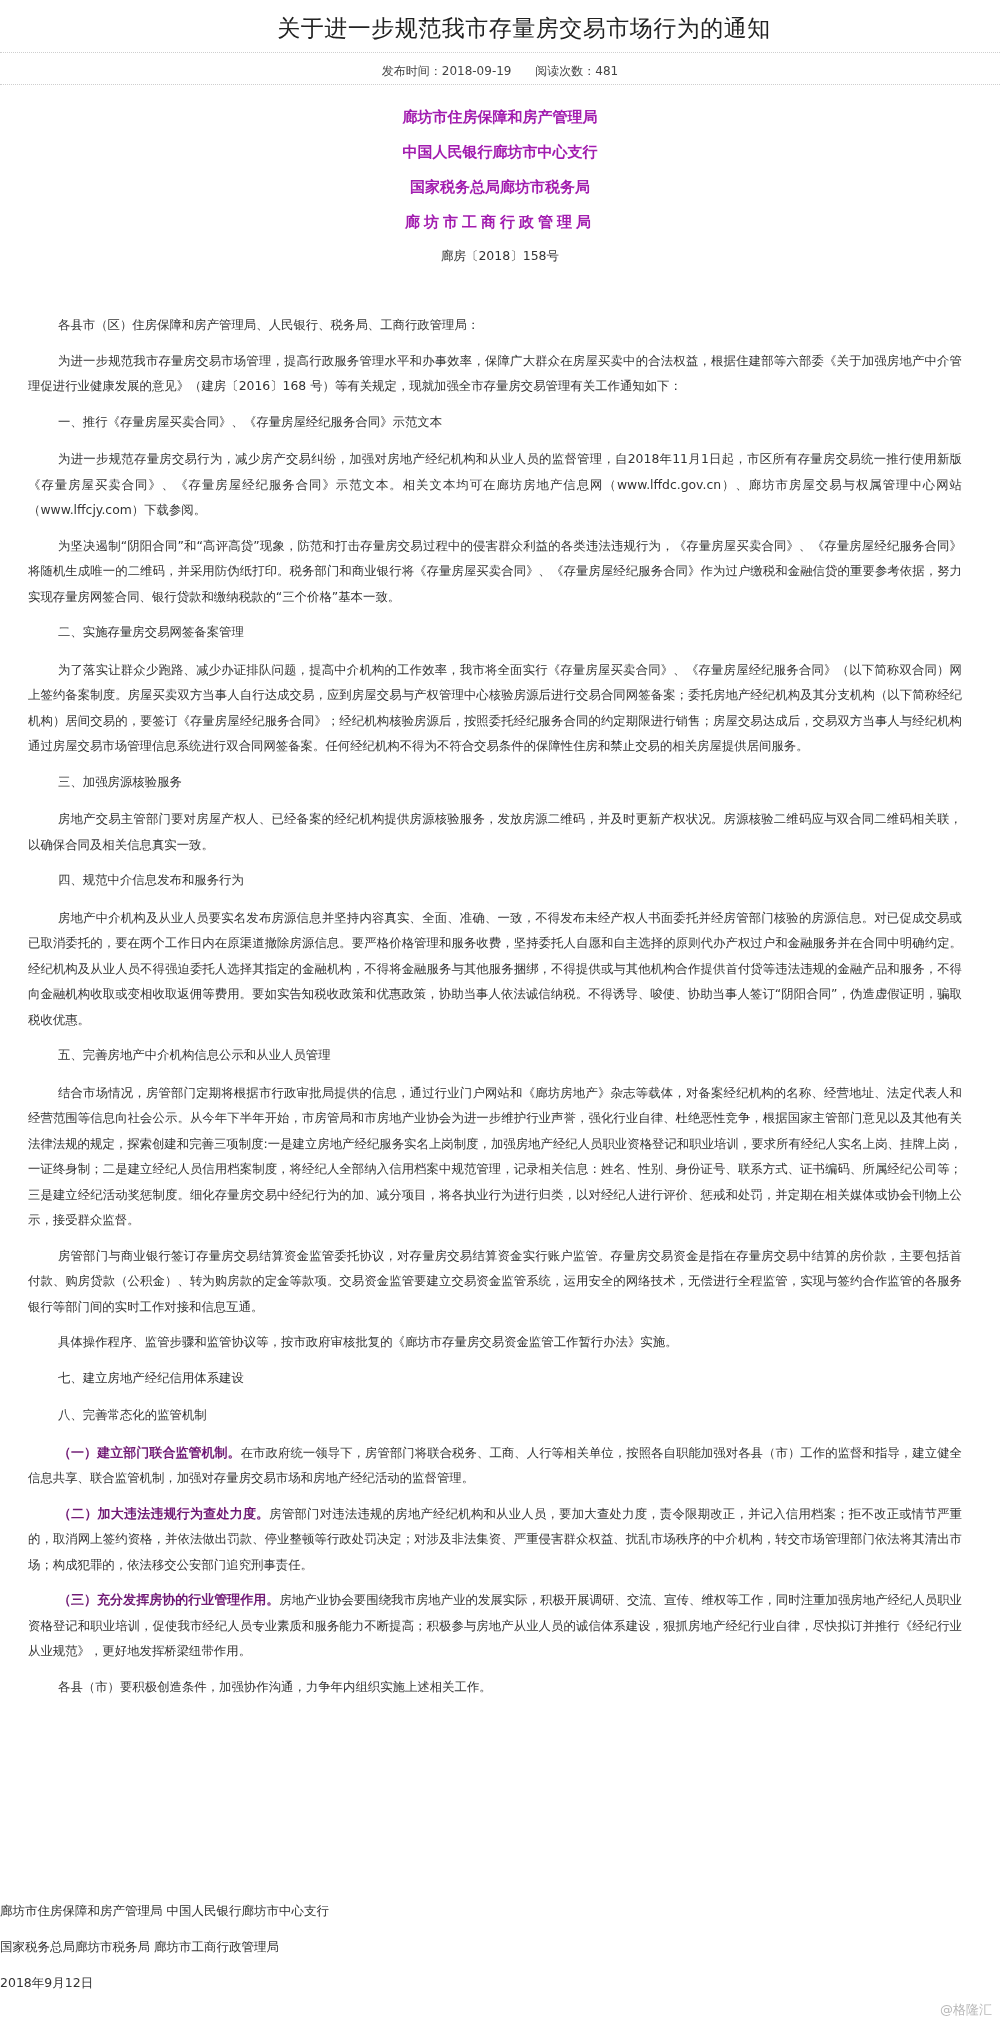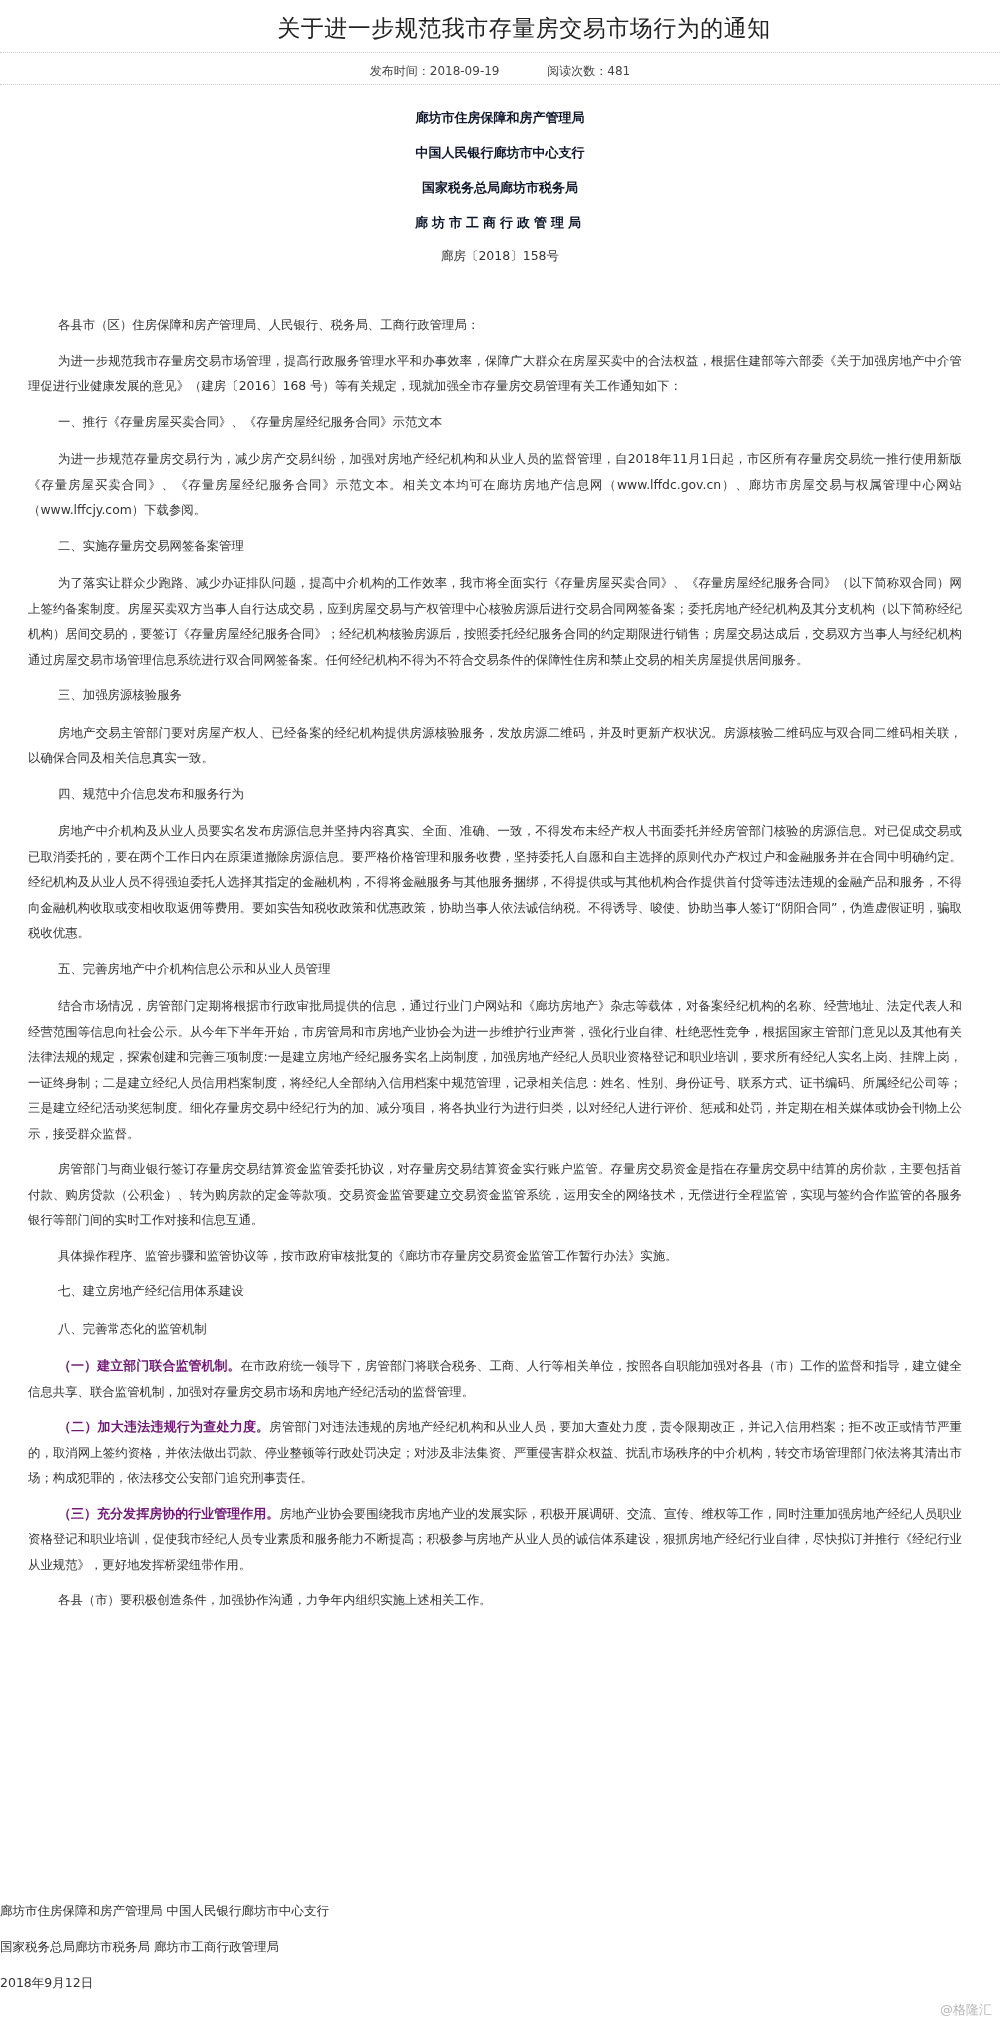--- a/index.html
+++ b/index.html
@@ -38,32 +38,32 @@
     .meta {
       position: absolute;
       top: 60px;
       left: 0;
       width: 1000px;
       text-align: center;
       font-size: 12px;
       line-height: 22px;
       color: #444;
     }
-    .meta span { margin: 0 22px; }
+    .meta span { margin: 0 10px; }
     .issuers {
       position: absolute;
       top: 100px;
       left: 0;
       width: 1000px;
       text-align: center;
     }
     .issuer {
-      font-size: 13px;
+      font-size: 15px;
       font-weight: bold;
-      color: #0f172a;
+      color: #a21caf;
       height: 35px;
       line-height: 35px;
     }
     .issuer.spaced { letter-spacing: 4px; }
     .docno {
       font-size: 12.5px;
       color: #333;
       height: 32px;
       line-height: 32px;
     }
@@ -118,20 +118,21 @@
   <div class="issuer spaced">廊坊市工商行政管理局</div>
   <div class="docno">廊房〔2018〕158号</div>
 </div>
 
 <div class="content">
   <p>各县市（区）住房保障和房产管理局、人民银行、税务局、工商行政管理局：</p>
   <p>为进一步规范我市存量房交易市场管理，提高行政服务管理水平和办事效率，保障广大群众在房屋买卖中的合法权益，根据住建部等六部委《关于加强房地产中介管理促进行业健康发展的意见》（建房〔2016〕168 号）等有关规定，现就加强全市存量房交易管理有关工作通知如下：</p>
 
   <p class="heading">一、推行《存量房屋买卖合同》、《存量房屋经纪服务合同》示范文本</p>
   <p>为进一步规范存量房交易行为，减少房产交易纠纷，加强对房地产经纪机构和从业人员的监督管理，自2018年11月1日起，市区所有存量房交易统一推行使用新版《存量房屋买卖合同》、《存量房屋经纪服务合同》示范文本。相关文本均可在廊坊房地产信息网（www.lffdc.gov.cn）、廊坊市房屋交易与权属管理中心网站（www.lffcjy.com）下载参阅。</p>
+  <p>为坚决遏制“阴阳合同”和“高评高贷”现象，防范和打击存量房交易过程中的侵害群众利益的各类违法违规行为，《存量房屋买卖合同》、《存量房屋经纪服务合同》将随机生成唯一的二维码，并采用防伪纸打印。税务部门和商业银行将《存量房屋买卖合同》、《存量房屋经纪服务合同》作为过户缴税和金融信贷的重要参考依据，努力实现存量房网签合同、银行贷款和缴纳税款的“三个价格”基本一致。</p>
 
   <p class="heading">二、实施存量房交易网签备案管理</p>
   <p>为了落实让群众少跑路、减少办证排队问题，提高中介机构的工作效率，我市将全面实行《存量房屋买卖合同》、《存量房屋经纪服务合同》（以下简称双合同）网上签约备案制度。房屋买卖双方当事人自行达成交易，应到房屋交易与产权管理中心核验房源后进行交易合同网签备案；委托房地产经纪机构及其分支机构（以下简称经纪机构）居间交易的，要签订《存量房屋经纪服务合同》；经纪机构核验房源后，按照委托经纪服务合同的约定期限进行销售；房屋交易达成后，交易双方当事人与经纪机构通过房屋交易市场管理信息系统进行双合同网签备案。任何经纪机构不得为不符合交易条件的保障性住房和禁止交易的相关房屋提供居间服务。</p>
 
   <p class="heading">三、加强房源核验服务</p>
   <p>房地产交易主管部门要对房屋产权人、已经备案的经纪机构提供房源核验服务，发放房源二维码，并及时更新产权状况。房源核验二维码应与双合同二维码相关联，以确保合同及相关信息真实一致。</p>
 
   <p class="heading">四、规范中介信息发布和服务行为</p>
   <p>房地产中介机构及从业人员要实名发布房源信息并坚持内容真实、全面、准确、一致，不得发布未经产权人书面委托并经房管部门核验的房源信息。对已促成交易或已取消委托的，要在两个工作日内在原渠道撤除房源信息。要严格价格管理和服务收费，坚持委托人自愿和自主选择的原则代办产权过户和金融服务并在合同中明确约定。经纪机构及从业人员不得强迫委托人选择其指定的金融机构，不得将金融服务与其他服务捆绑，不得提供或与其他机构合作提供首付贷等违法违规的金融产品和服务，不得向金融机构收取或变相收取返佣等费用。要如实告知税收政策和优惠政策，协助当事人依法诚信纳税。不得诱导、唆使、协助当事人签订“阴阳合同”，伪造虚假证明，骗取税收优惠。</p>
 

